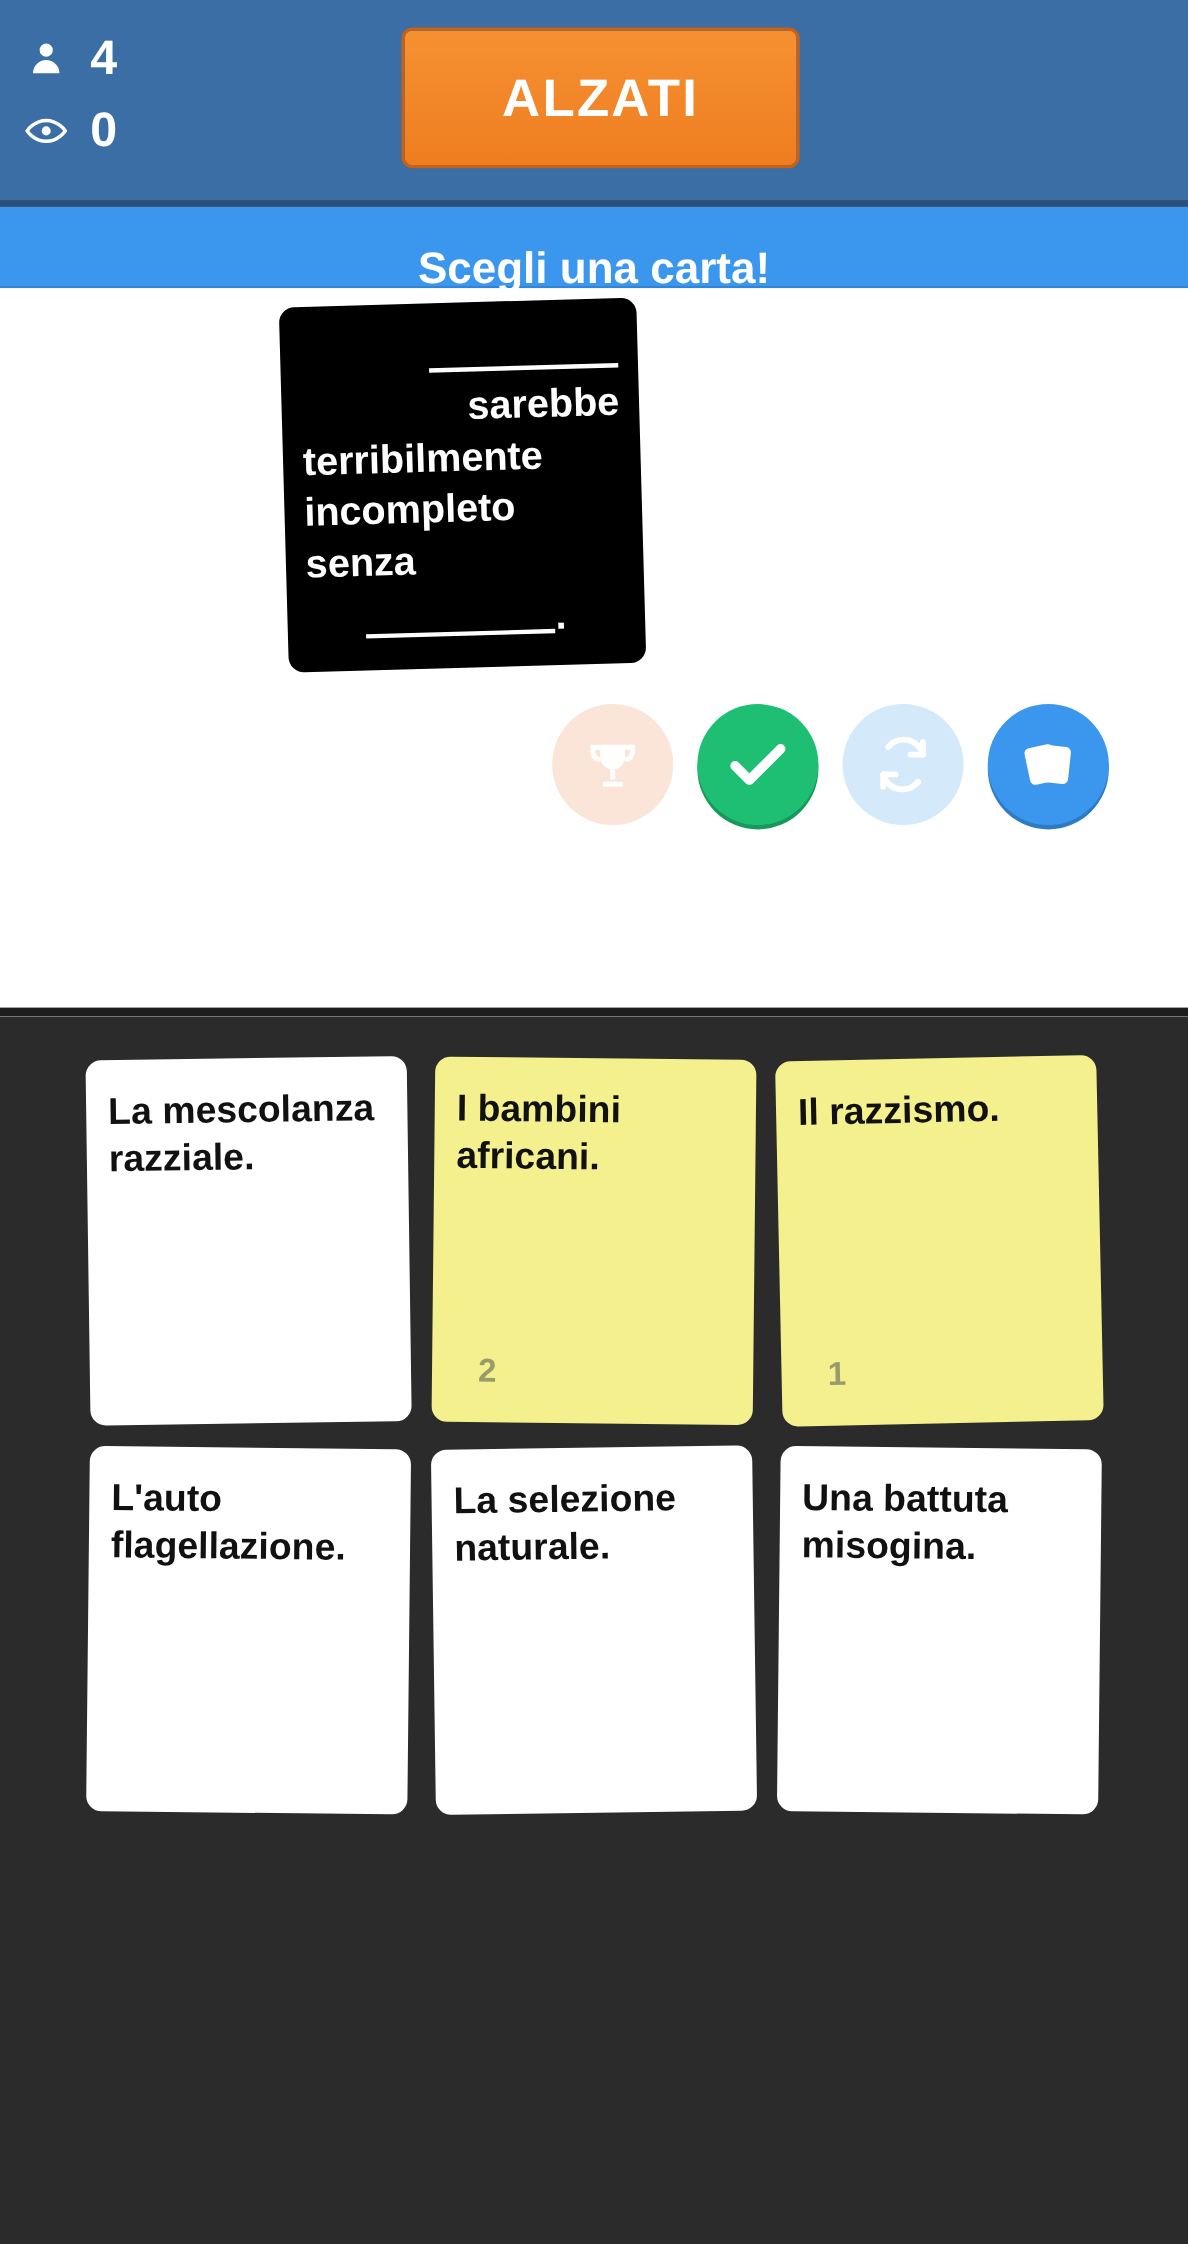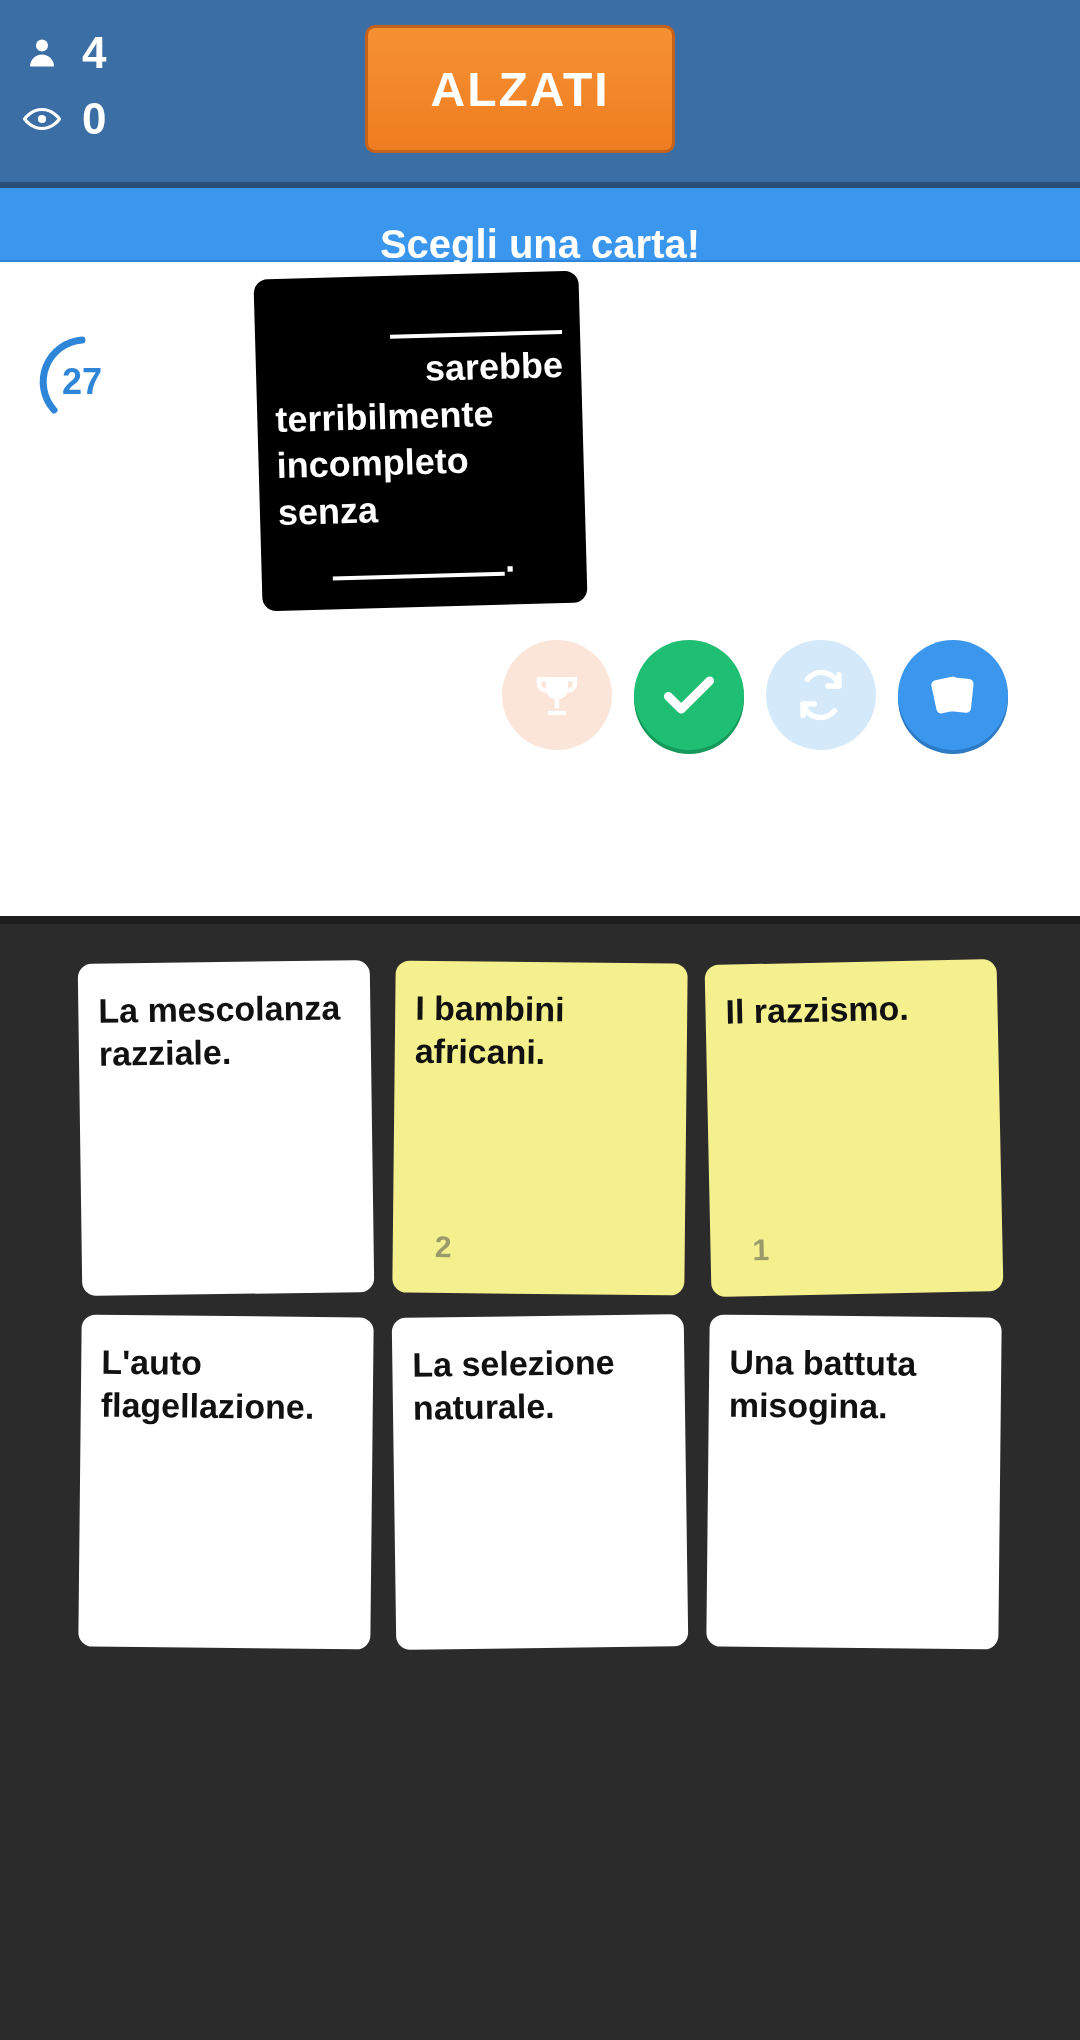--- a/index.html
+++ b/index.html
@@ -51,21 +51,21 @@
   .counter-val {
     color: #ffffff;
     font-size: 44px;
     font-weight: bold;
     line-height: 1;
   }
   .alzati-btn {
     position: absolute;
     left: 365px;
     top: 25px;
-    width: 310px;
+    width: 362px;
     height: 128px;
     background: linear-gradient(#f59132, #ef7d20);
     border: 3px solid #c4611a;
     border-radius: 10px;
     color: #ffffff;
     font-size: 48px;
     font-weight: bold;
     letter-spacing: 2px;
     display: flex;
     align-items: center;
@@ -233,27 +233,20 @@
     </div>
     <div class="alzati-btn">ALZATI</div>
   </div>
 
   <div class="banner">
     <span class="banner-text">Scegli una carta!</span>
   </div>
 
   <div class="card-area">
 
-    <div class="timer">
-      <svg width="100" height="100" viewBox="0 0 100 100">
-        <circle cx="50" cy="50" r="42" fill="none" stroke="#ffffff" stroke-width="7"></circle>
-        <path d="M50 8 A42 42 0 0 0 22 78" fill="none" stroke="#2f86d8" stroke-width="7" stroke-linecap="round"></path>
-      </svg>
-      <div class="timer-num">27</div>
-    </div>
 
     <div class="black-card">
       <div class="bc-line1">
         <span class="blank"></span>
         <span>sarebbe</span>
       </div>
       <div>terribilmente</div>
       <div>incompleto senza</div>
       <div class="bc-line4">
         <span class="blank short"></span><span>.</span>

